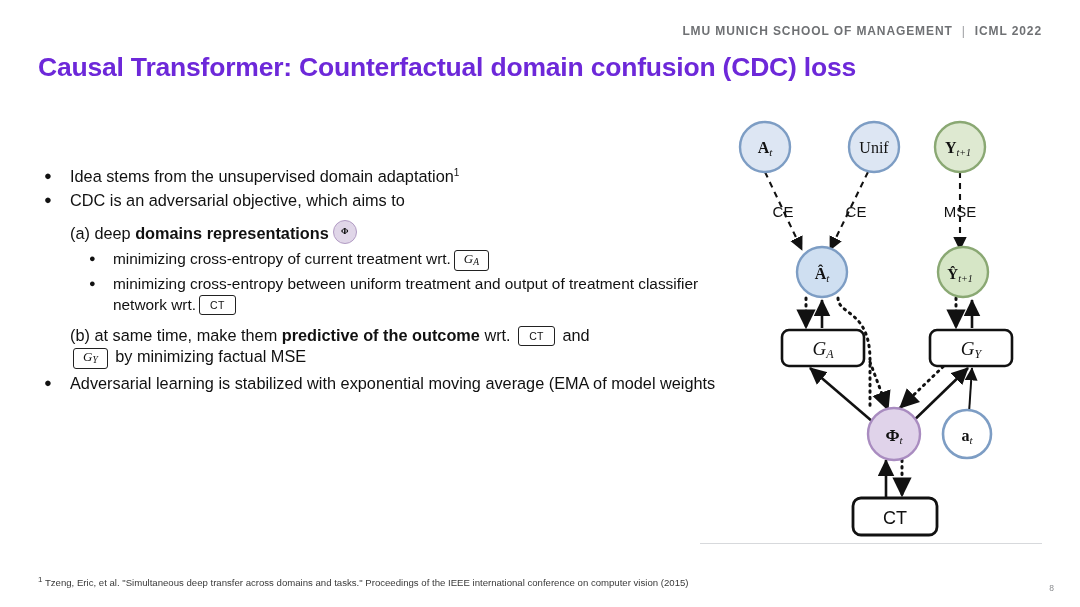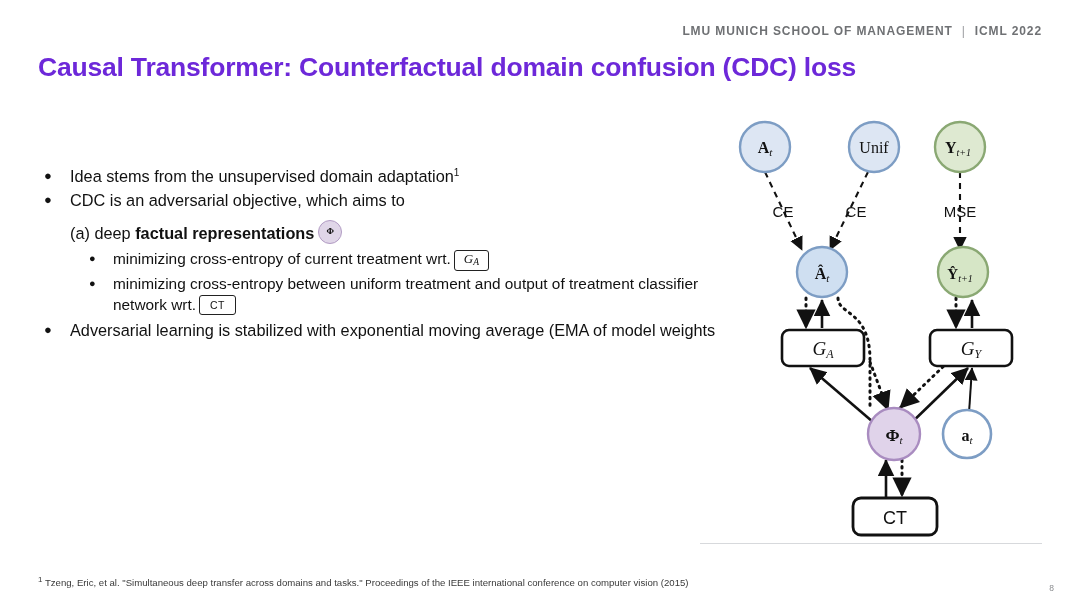--- a/index.html
+++ b/index.html
@@ -103,34 +103,37 @@
     <div class="bullet">●</div>
     <div class="txt"><span>Idea stems from the unsupervised domain adaptation</span><sup>1</sup></div>
   </div>
 
   <div class="row">
     <div class="bullet">●</div>
     <div class="txt">CDC is an adversarial objective, which aims to</div>
   </div>
 
   <div class="para indent">
-    <span>(a) deep </span><b>factual representations</b><span class="phi-badge"><span><span>Φ</span><i>t</i></span></span>
+    <span>(a) deep </span><b>domains representations</b><span class="phi-badge"><span><span>Φ</span><i>t</i></span></span>
   </div>
 
   <div class="sublist">
     <div class="row">
       <div class="bullet sub">●</div>
       <div class="txt"><span>minimizing cross-entropy of current treatment wrt.</span><span class="tok"><i>G</i><i class="sb">A</i></span></div>
     </div>
     <div class="row">
       <div class="bullet sub">●</div>
       <div class="txt"><span>minimizing cross-entropy between uniform treatment and output of treatment classifier network wrt.</span><span class="tok ct">CT</span></div>
     </div>
   </div>
 
+  <div class="para indent">
+    <span>(b) at same time, make them </span><b>predictive of the outcome</b><span> wrt. </span><span class="tok ct">CT</span><span> and </span><br><span class="tok"><i>G</i><i class="sb">Y</i></span><span> by minimizing factual MSE</span>
+  </div>
 
   <div class="row" style="margin-top:4px;">
     <div class="bullet">●</div>
     <div class="txt">Adversarial learning is stabilized with exponential moving average (EMA of model weights</div>
   </div>
 
 </div>
 
 <div class="diagram">
 <svg width="330" height="430" viewBox="0 0 330 430" xmlns="http://www.w3.org/2000/svg">

